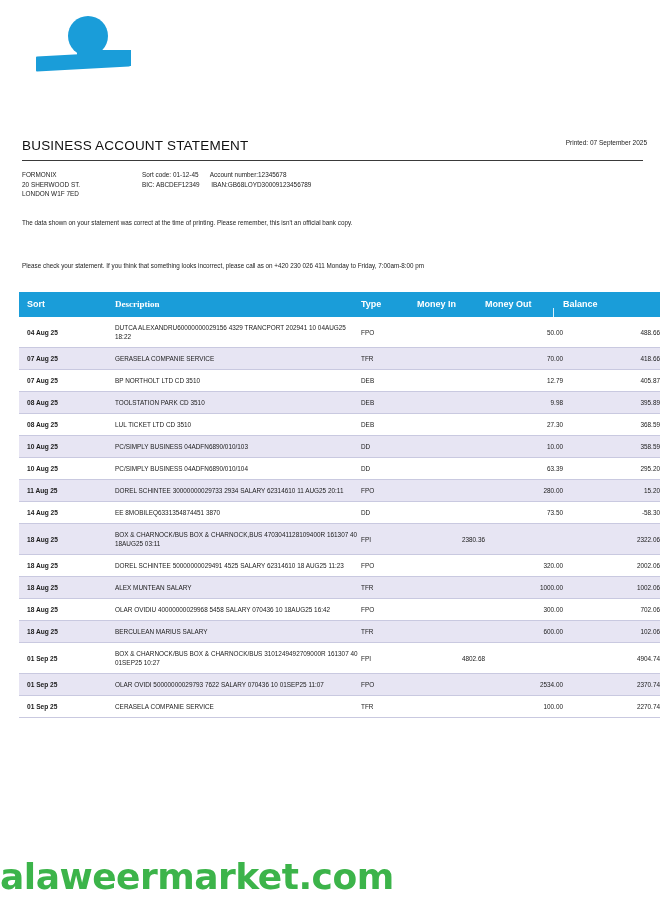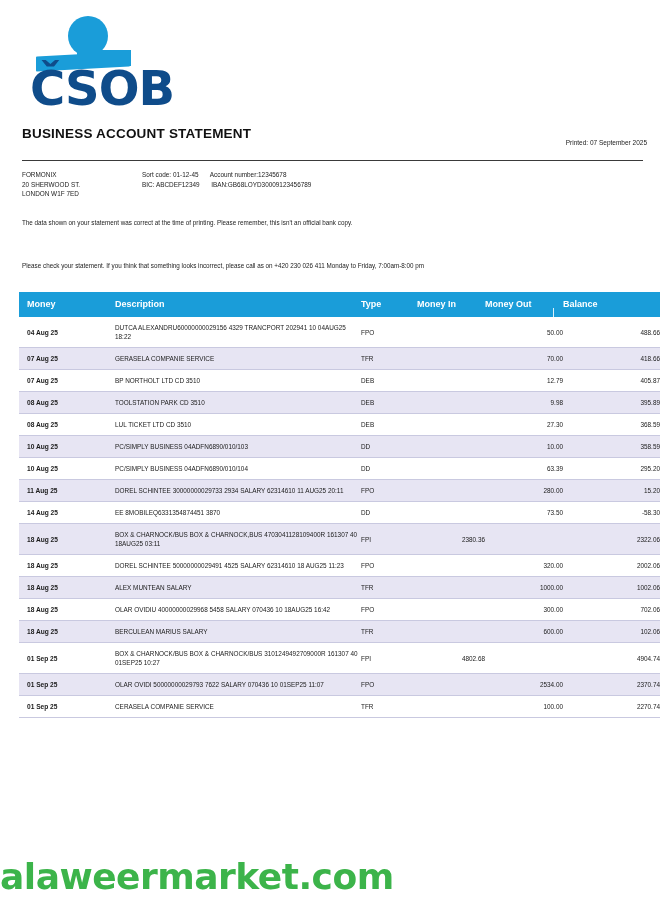--- a/index.html
+++ b/index.html
@@ -60,23 +60,23 @@
     font-size: 48px;
     letter-spacing: -1px;
     color: #0f4c8a;
     line-height: 1;
   }
 
   
   .title {
     position: absolute;
     left: 22px;
-    top: 126px;
+    top: 138px;
     font-size: 13.5px;
-    font-weight: bold;
+    font-weight: normal;
     letter-spacing: 0.2px;
     color: #111;
   }
   .printed {
     position: absolute;
     right: 16px;
     top: 139px;
     font-size: 6.5px;
     color: #222;
   }
@@ -136,21 +136,21 @@
   .table thead th {
     background: #1a9dd9;
     color: #ffffff;
     font-size: 9px;
     font-weight: bold;
     padding: 7px 0 8px 0;
     text-align: left;
     vertical-align: middle;
   }
   .th-date      { width: 88px; padding-left: 8px !important; }
-  .th-desc      { width: 246px; }
+  .th-desc      { width: 246px; font-family: Liberation Serif, serif; }
   .th-type      { width: 56px; }
   .th-in        { width: 68px; text-align: center; }
   .th-out       { width: 78px; text-align: center; }
   .th-bal       { width: 89px; text-align: left; padding-right: 8px !important; }
 
   .table tbody td {
     font-size: 6.4px;
     color: #1a1a1a;
     padding: 6px 0;
     vertical-align: middle;
@@ -195,21 +195,20 @@
     font-family: "DejaVu Sans", sans-serif;
   }
 </style>
 </head>
 <body>
 
 <div class="logo-block">
   <div class="logo-dot"></div>
   <div class="logo-bar"></div>
   <div class="logo-bar2"></div>
-  <div class="logo-text">ČSOB</div>
 </div>
 
 <div class="title">BUSINESS ACCOUNT STATEMENT</div>
 <div class="printed">Printed: 07 September 2025</div>
 <div class="title-rule"></div>
 
 <div class="addr">
   <div>FORMONIX</div>
   <div>20 SHERWOOD ST.</div>
   <div>LONDON W1F 7ED</div>
@@ -229,21 +228,21 @@
     <span>IBAN:</span><span>GB68LOYD30009123456789</span>
   </div>
 </div>
 
 <div class="note1">The data shown on your statement was correct at the time of printing. Please remember, this isn't an official bank copy.</div>
 <div class="note2">Please check your statement. If you think that something looks incorrect, please call as on +420 230 026 411 Monday to Friday, 7:00am-8:00 pm</div>
 
 <table class="table">
   <thead>
     <tr>
-      <th class="th-date">Money</th>
+      <th class="th-date">Sort</th>
       <th class="th-desc">Description</th>
       <th class="th-type">Type</th>
       <th class="th-in">Money In</th>
       <th class="th-out">Money Out</th>
       <th class="th-bal">Balance</th>
     </tr>
   </thead>
   <tbody id="tbody">
       <tr>
         <td class="c-date">04 Aug 25</td>

